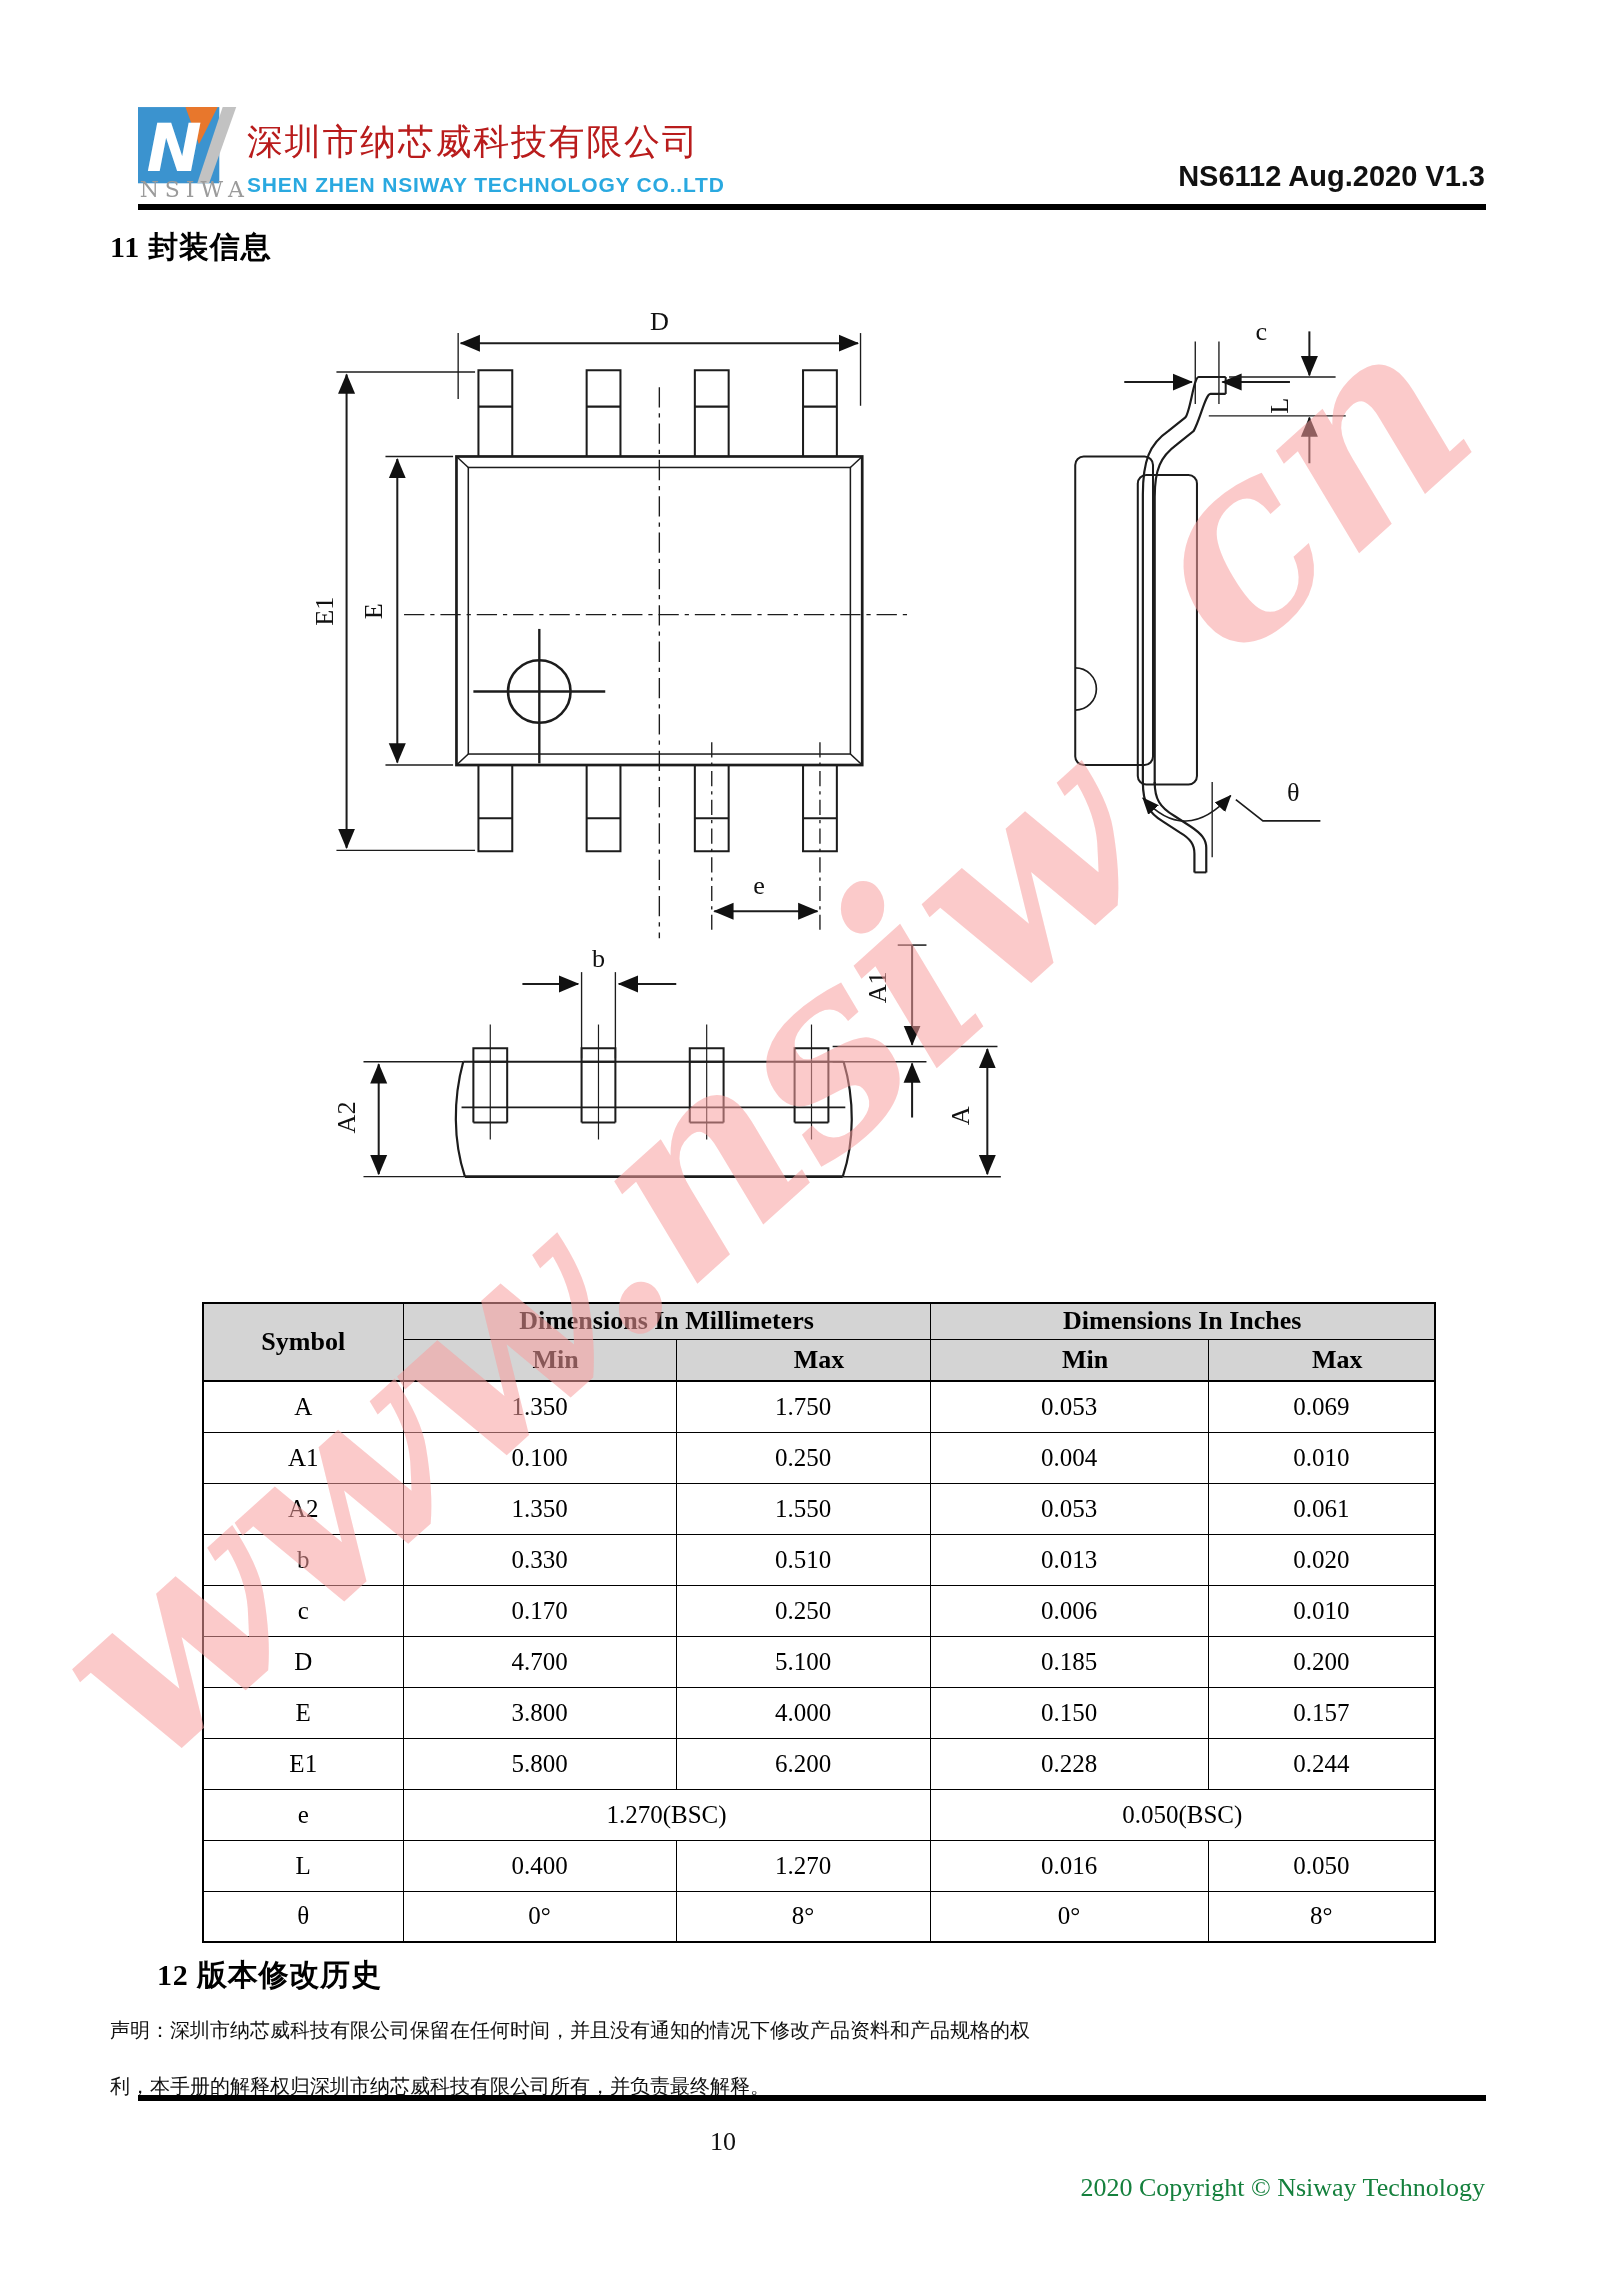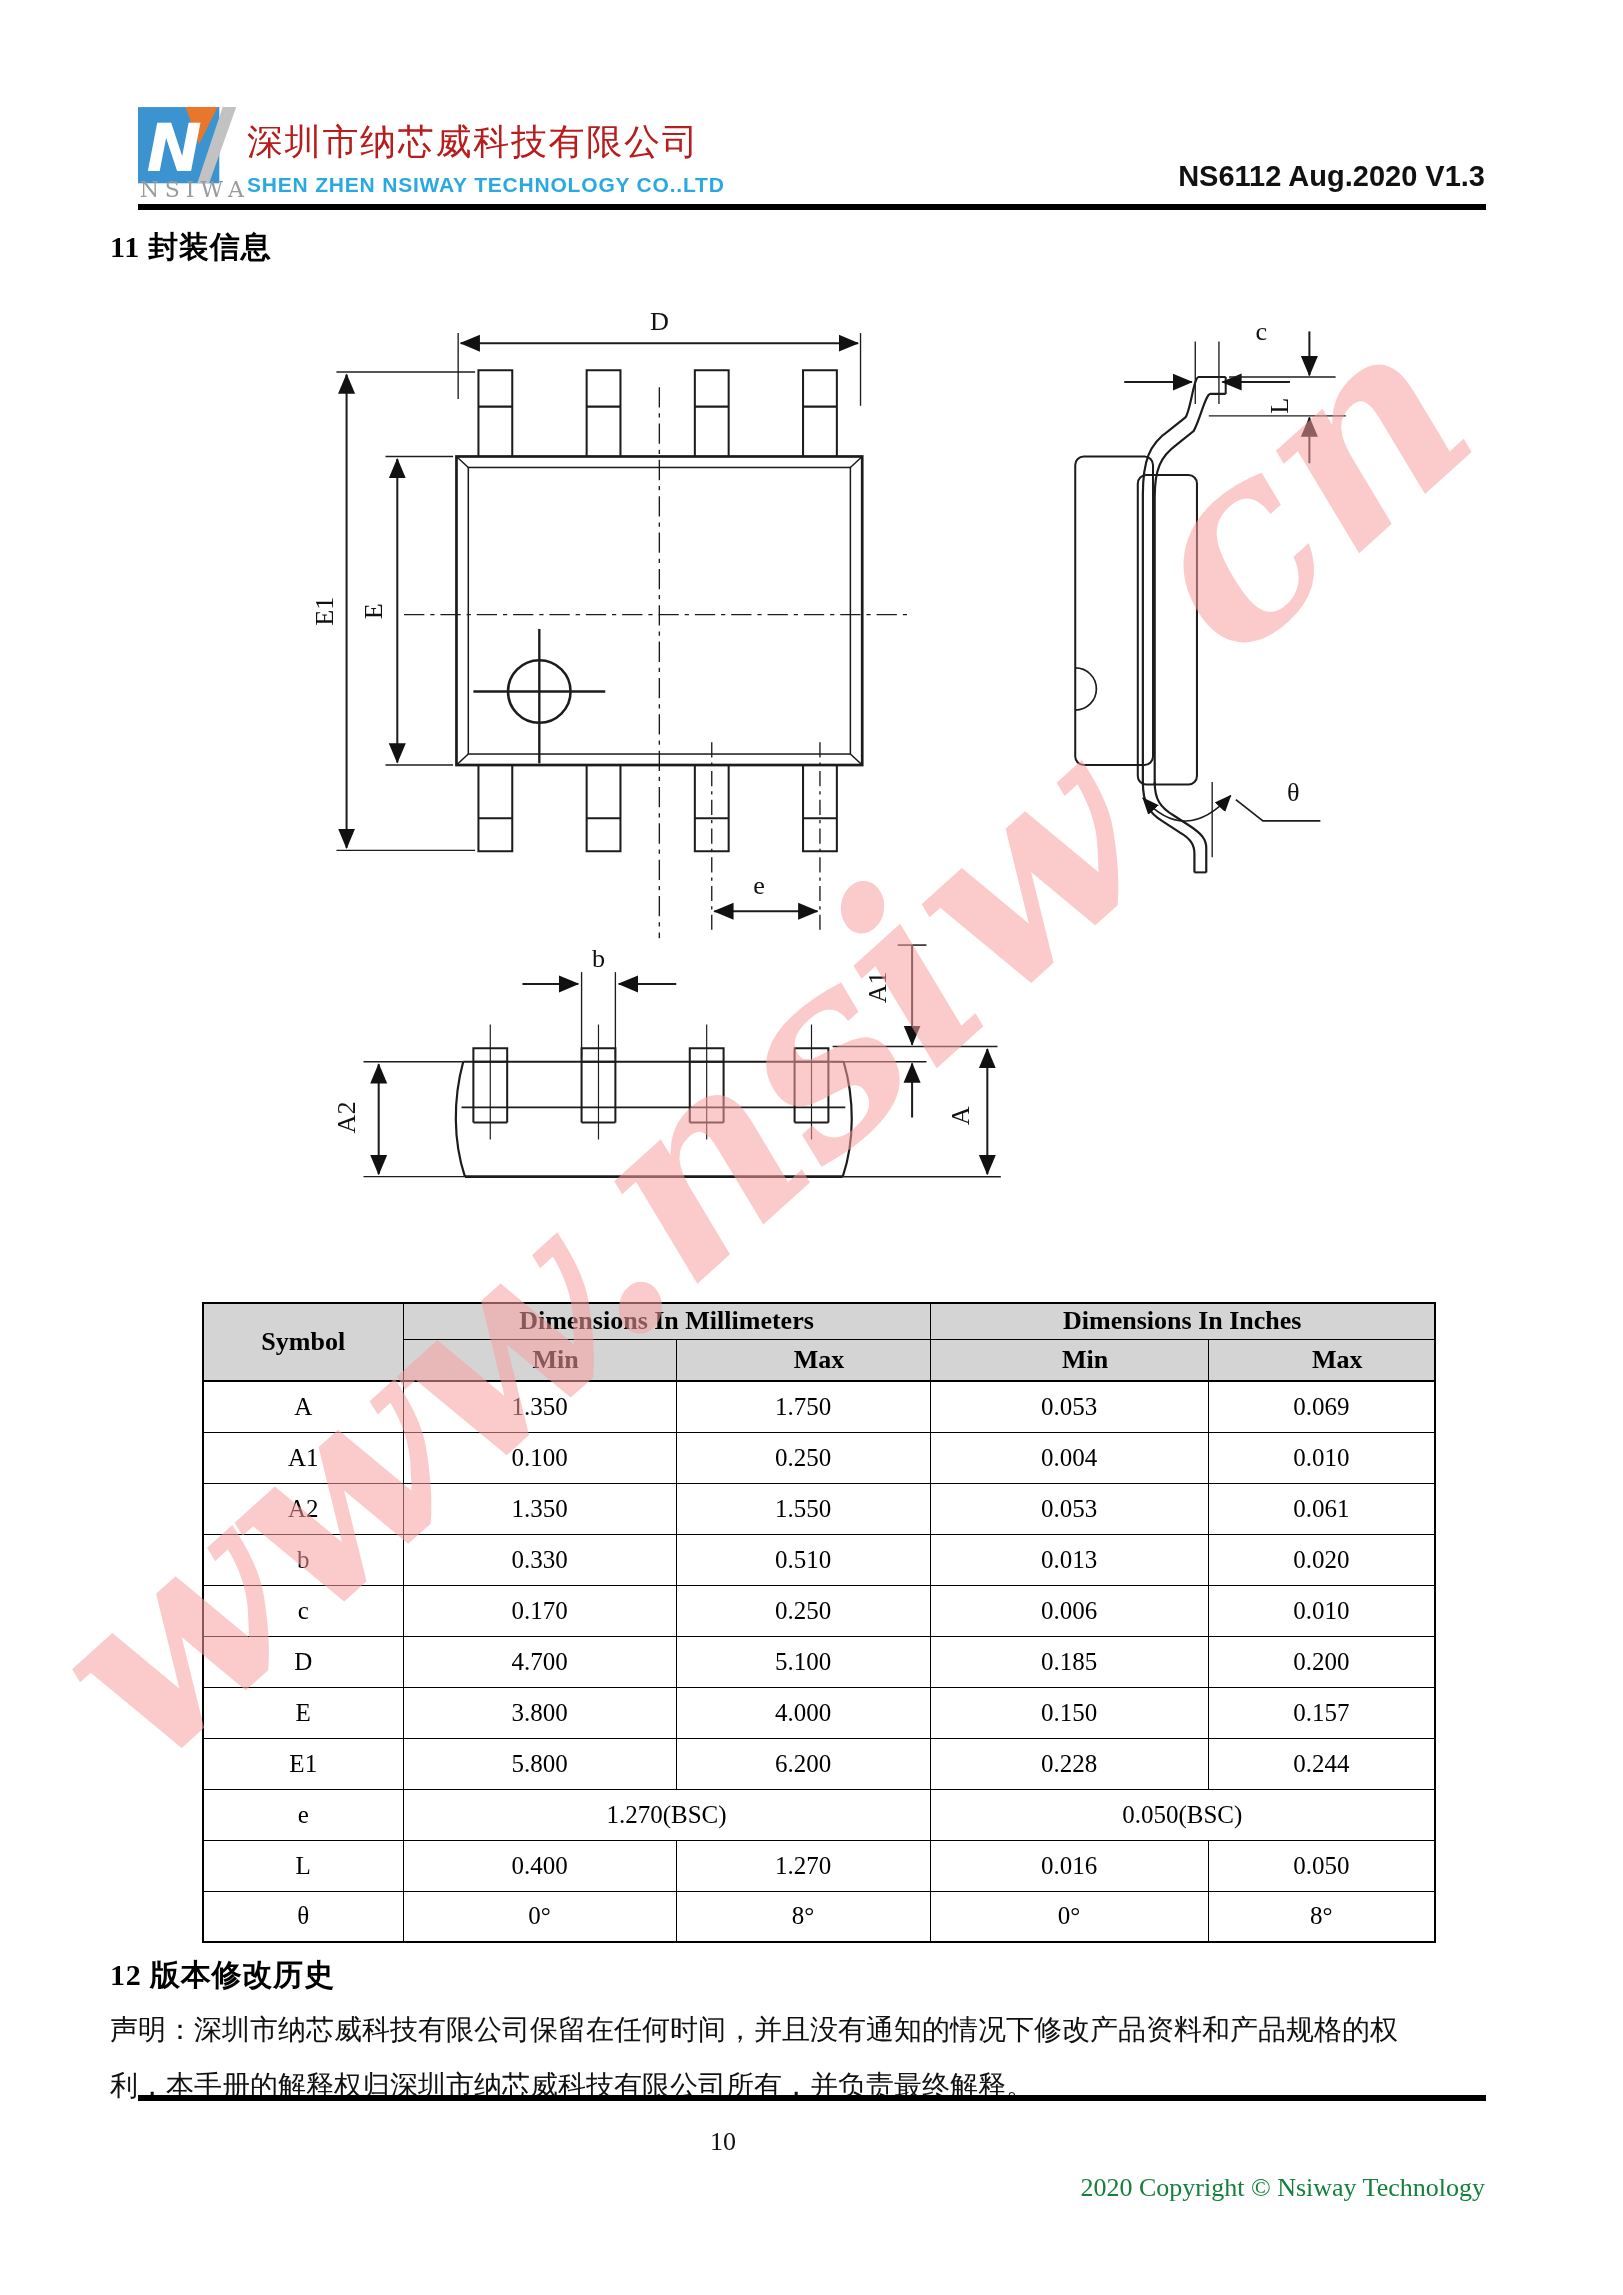--- a/index.html
+++ b/index.html
@@ -24,41 +24,41 @@
     position:absolute; right:138px; top:160px;
     font-family:"Liberation Sans", sans-serif; font-weight:bold; font-size:29px; color:#111;
   }
   .hdr-rule { position:absolute; left:138px; top:204px; width:1348px; height:6px; background:#000; }
   
   .sec-title {
     position:absolute; left:110px;
     font-size:30px; font-weight:bold; color:#000; letter-spacing:0.8px;
   }
   .s11 { top:227px; }
-  .s12 { top:1955px; }
+  .s12 { top:1955px;margin-left:47px; }
   
   .drawing { position:absolute; left:0; top:0; }
   .drawing text { font-family:"Liberation Serif", serif; font-size:31px; fill:#111; }
   
   table.dims {
     position:absolute; left:202px; top:1302px; width:1231px;
     border-collapse:collapse; table-layout:fixed;
     font-size:25px; text-align:center;
   }
   table.dims th, table.dims td { border:1.7px solid #000; padding:0; }
   table.dims thead th { background:#d4d4d4; font-weight:bold; font-size:26px; }
   table.dims thead tr.r1 th { height:36px; }
   table.dims thead tr.r2 th { height:42px;padding-left:32px; }
   table.dims tbody td { height:51px; background:#fff; font-weight:normal; }
   table.dims { border:2.5px solid #000; }
   table.dims thead { border-bottom:2.5px solid #000; }
   
   .disclaimer {
     position:absolute; left:110px; top:2002px; width:1395px;
-    font-size:28px; line-height:56px; color:#111;
+    font-size:20px; line-height:56px; color:#111;
   }
   
   .ftr-rule { position:absolute; left:138px; top:2095px; width:1348px; height:6px; background:#000; }
   .page-num { position:absolute; left:710px; top:2127px; font-size:26px; color:#111; }
   .copyright { position:absolute; right:138px; top:2127px; font-size:26px; color:#15803d;margin-top:46px; }
   
   .watermark {
     position:absolute; z-index:40; pointer-events:none;
     font-family:"DejaVu Serif", serif; font-style:italic; font-weight:bold;
     color:rgba(247,158,158,0.55); line-height:1; white-space:nowrap;

